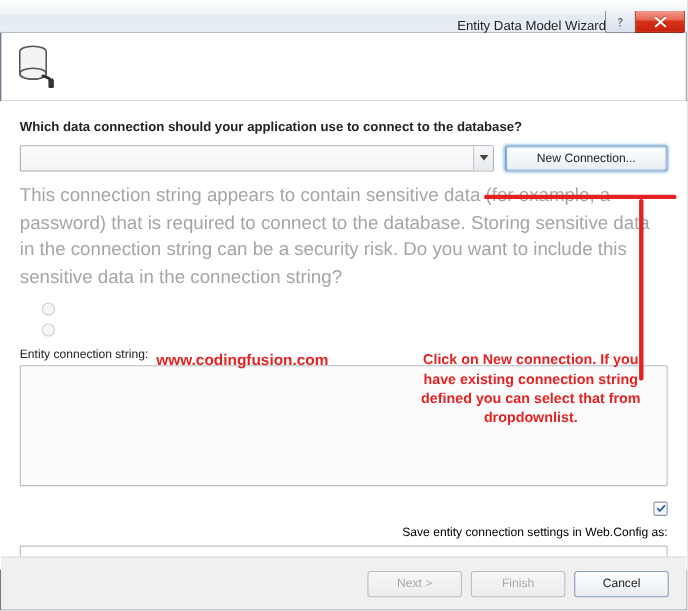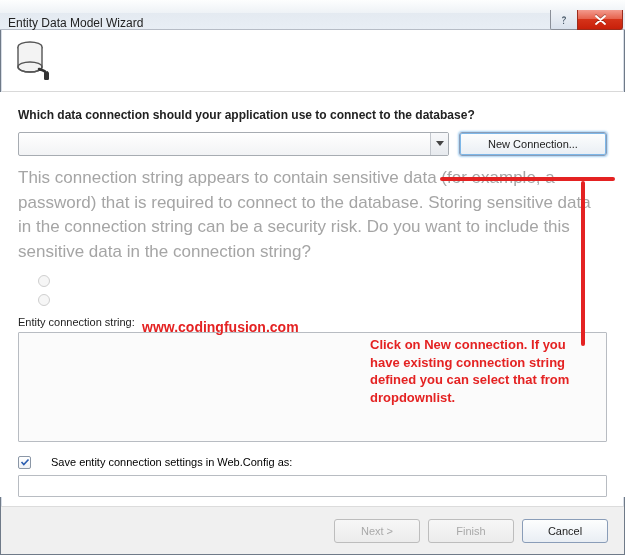--- a/index.html
+++ b/index.html
@@ -15,20 +15,21 @@
   }
   
   .titlebar {
     height: 30px;
     background: linear-gradient(to bottom, #fdfefe 0%, #eef2f6 45%, #e4eaf1 46%, #e8eef5 100%);
     border-bottom: 1px solid #b6bcc6;
     display: flex;
     align-items: center;
     padding: 17px 2px 0 8px;
     position: relative;
+    text-align: right;
   }
   .titlebar .title {
     flex: 1;
     font-size: 12px;
     color: #222;
   }
   .win-buttons { display: flex; height: 20px; margin-top: -6px; }
   .win-btn {
     width: 28px; height: 20px;
     border: 1px solid #8a8f98; border-top: none;
@@ -110,21 +111,21 @@
     border: 1px solid #cfcfcf; background: #f6f6f6;
   }
   .section-label { font-size: 11px; color: #222; margin-top: 10px; }
   .multiline {
     margin-top: 4px;
     border: 1px solid #b8bcc2;
     background: #fbfbfb;
     height: 110px;
     border-radius: 1px;
   }
-  .check-row { display: flex; align-items: flex-start; gap: 20px; margin-top: 14px; }
+  .check-row { display: flex; align-items: flex-end; gap: 9px; margin-top: 14px; flex-direction: column; }
   .checkbox {
     width: 13px; height: 13px; border: 1px solid #8b97a6; border-radius: 2px;
     background: linear-gradient(to bottom,#fff,#eef1f5);
     display: flex; align-items: center; justify-content: center;
     color: #2a5db0; font-size: 10px; line-height: 1;
   }
   .text-input {
     margin-top: 6px;
     height: 22px; width: 100%;
     border: 1px solid #b8bcc2;
@@ -163,23 +164,23 @@
   .annot.vline {
     top: 181px; left: 581px; width: 4px; height: 165px;
     background: #e42222; border-radius: 2px;
   }
   .annot.site {
     top: 319px; left: 142px;
     color: #e42222; font-weight: bold; font-size: 14px;
     font-family: Arial, sans-serif;
   }
   .annot.tip {
-    top: 336px; left: 370px; width: 225px;
+    top: 318px; left: 370px; width: 225px;
     color: #e42222; font-weight: bold; font-size: 13px;
-    font-family: Arial, sans-serif; line-height: 1.35;
+    font-family: Arial, sans-serif; line-height: 1.35; text-align: center;
   }
   .db-icon { width: 46px; height: 46px; }
 </style>
 </head>
 <body>
 
 <div class="chrome"></div>
 
 <div class="titlebar">
   <span class="title">Entity Data Model Wizard</span>

